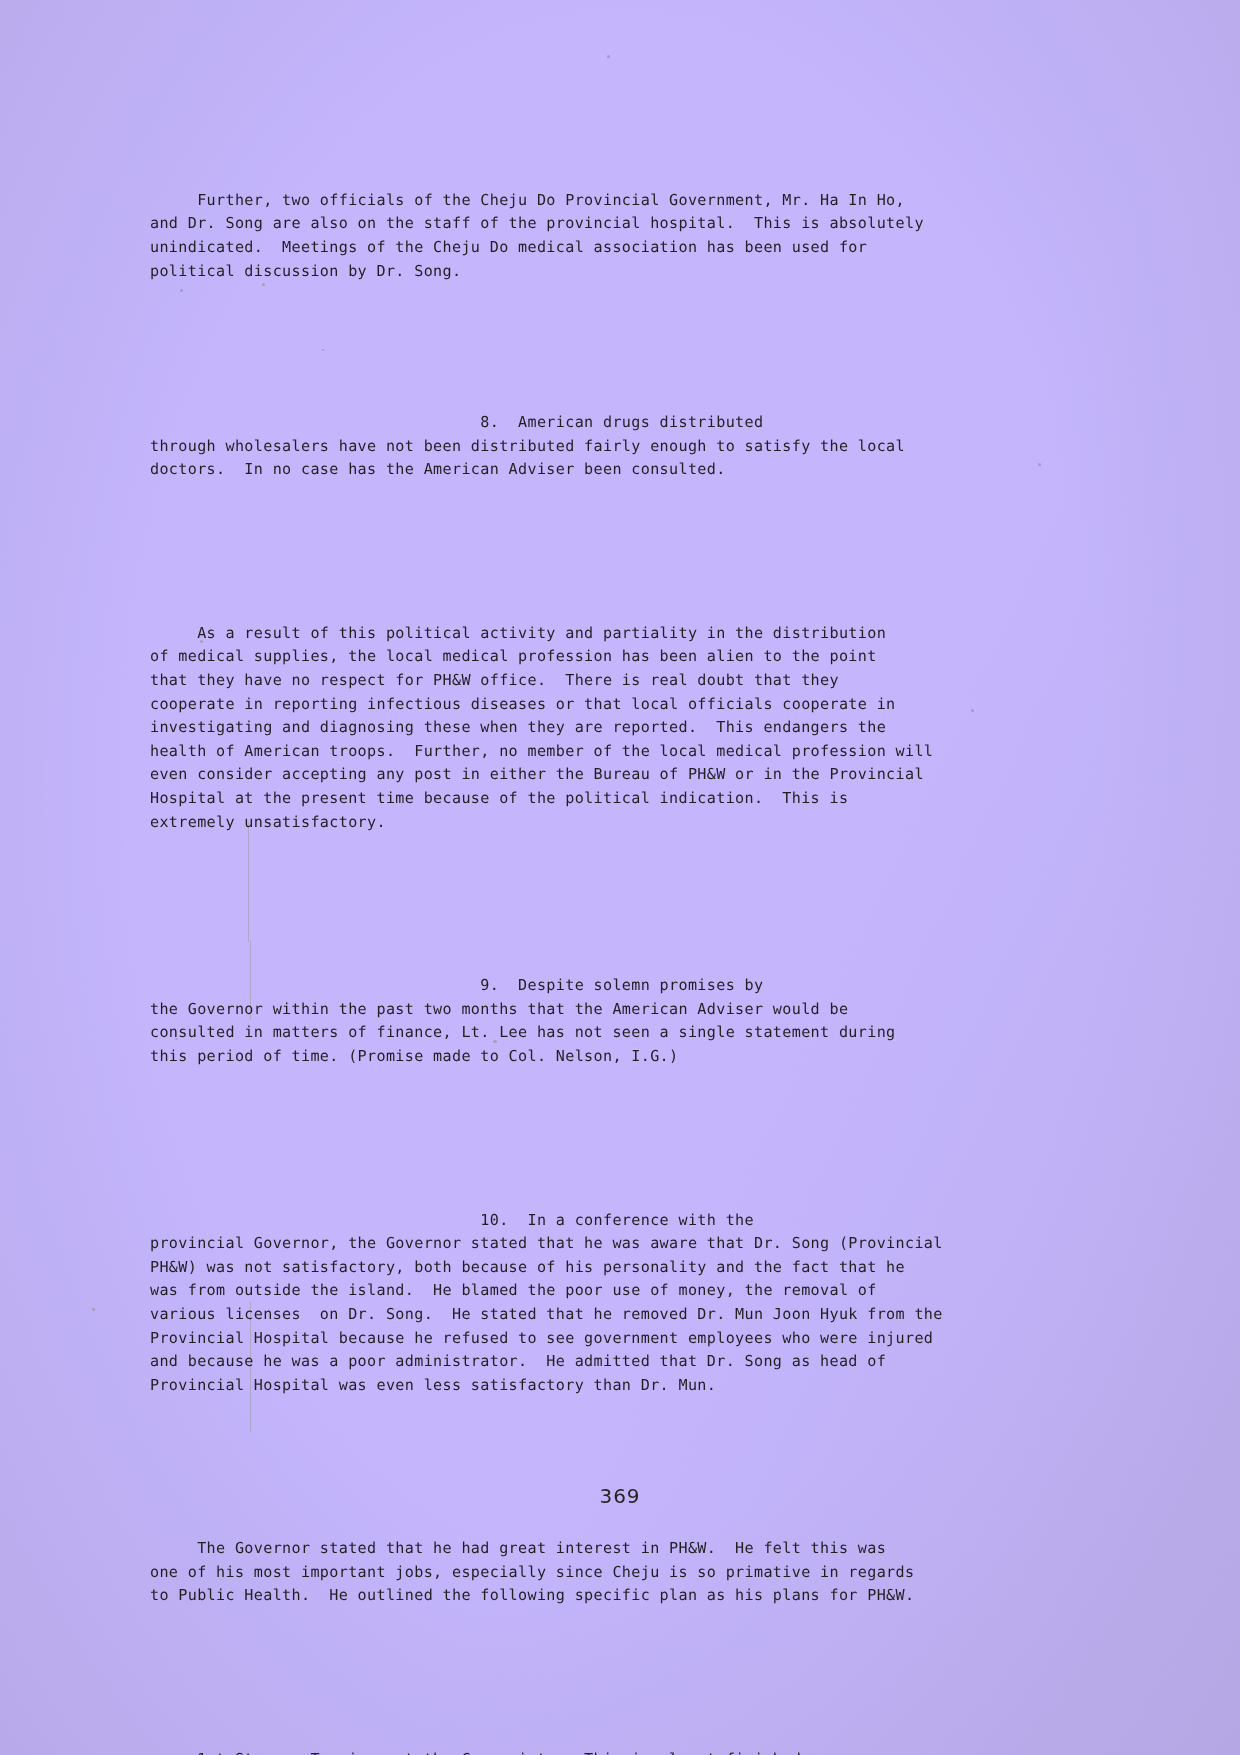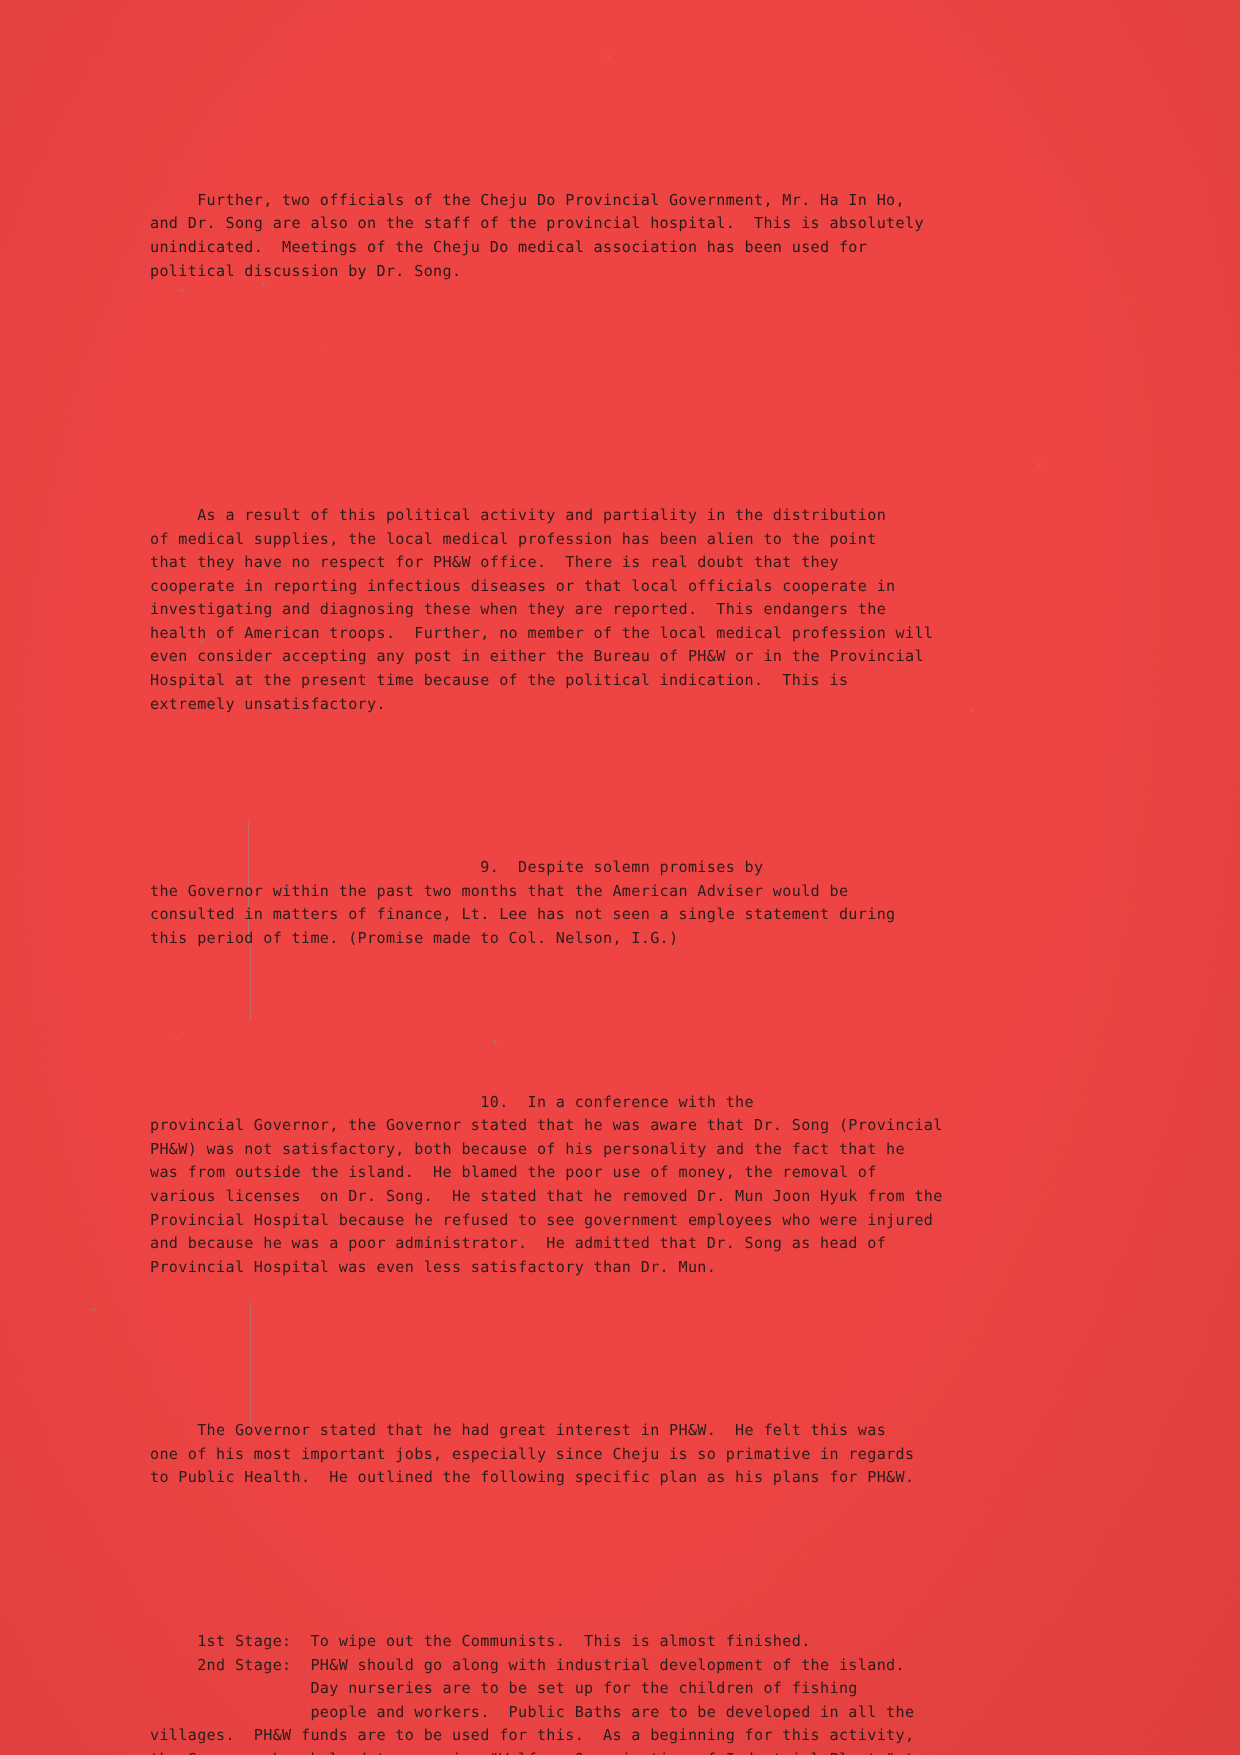--- a/index.html
+++ b/index.html
@@ -8,21 +8,21 @@
     padding: 0;
     background: #ffffff;
   }
   body {
     font-family: "DejaVu Sans Mono", "Liberation Mono", monospace;
   }
   .page {
     position: relative;
     width: 1240px;
     height: 1755px;
-    background: #ef4444;
+    background: #c4b5fd;
     overflow: hidden;
   }
   
   .scan-noise {
     position: absolute;
     inset: 0;
     pointer-events: none;
     background:
       radial-gradient(ellipse at 50% 45%, rgba(255,255,255,0) 55%, rgba(228,226,220,0.55) 100%),
       linear-gradient(115deg, rgba(245,244,240,0.0) 60%, rgba(236,234,228,0.5) 100%);
@@ -97,20 +97,23 @@
   <div class="speck" style="left:200px; top:640px; width:3px; height:3px;"></div>
 
   <div class="typed">
 
     <div class="blk">     Further, two officials of the Cheju Do Provincial Government, Mr. Ha In Ho,
 and Dr. Song are also on the staff of the provincial hospital.  This is absolutely
 unindicated.  Meetings of the Cheju Do medical association has been used for
 political discussion by Dr. Song.</div>
     <div class="gap-sm"></div>
 
+    <div class="blk">                                   8.  American drugs distributed
+through wholesalers have not been distributed fairly enough to satisfy the local
+doctors.  In no case has the American Adviser been consulted.</div>
     <div class="gap-md"></div>
 
     <div class="blk">     As a result of this political activity and partiality in the distribution
 of medical supplies, the local medical profession has been alien to the point
 that they have no respect for PH&amp;W office.  There is real doubt that they
 cooperate in reporting infectious diseases or that local officials cooperate in
 investigating and diagnosing these when they are reported.  This endangers the
 health of American troops.  Further, no member of the local medical profession will
 even consider accepting any post in either the Bureau of PH&amp;W or in the Provincial
 Hospital at the present time because of the political indication.  This is
@@ -154,14 +157,15 @@
     
     
 
     
     
 
     
 
   </div>
 
+  <div class="pageno">369</div>
 
 </div>
 
 </body></html>

